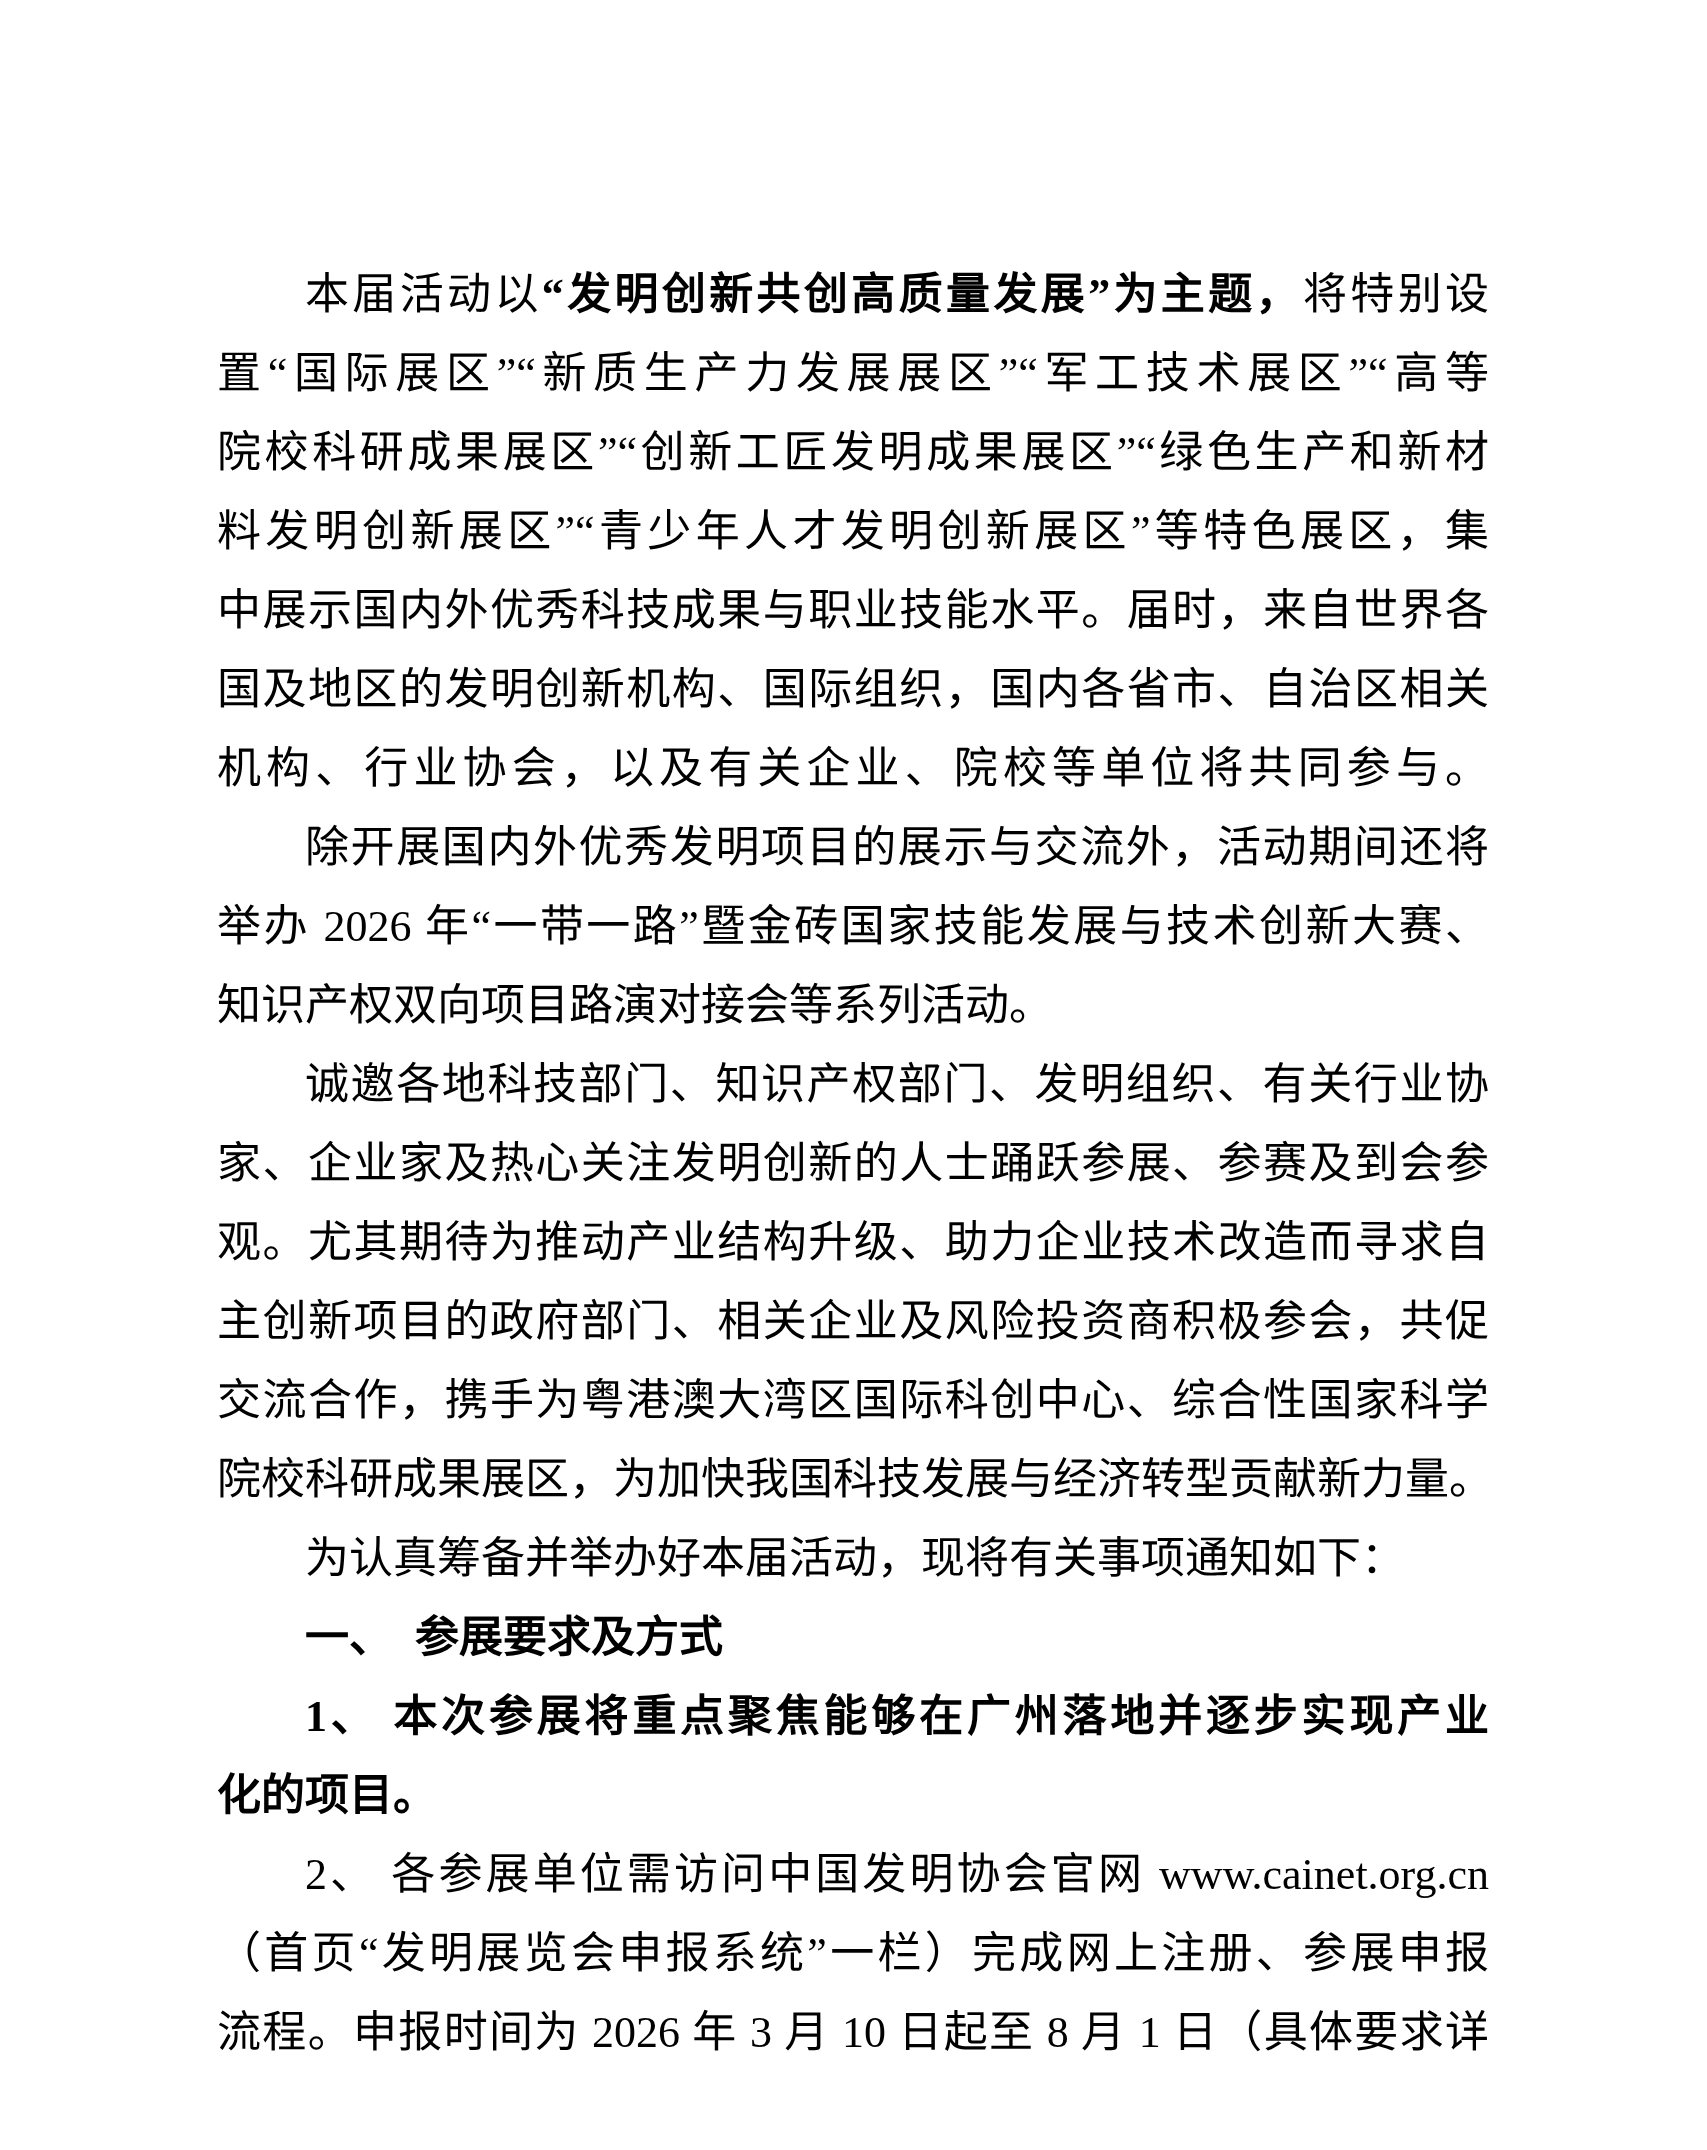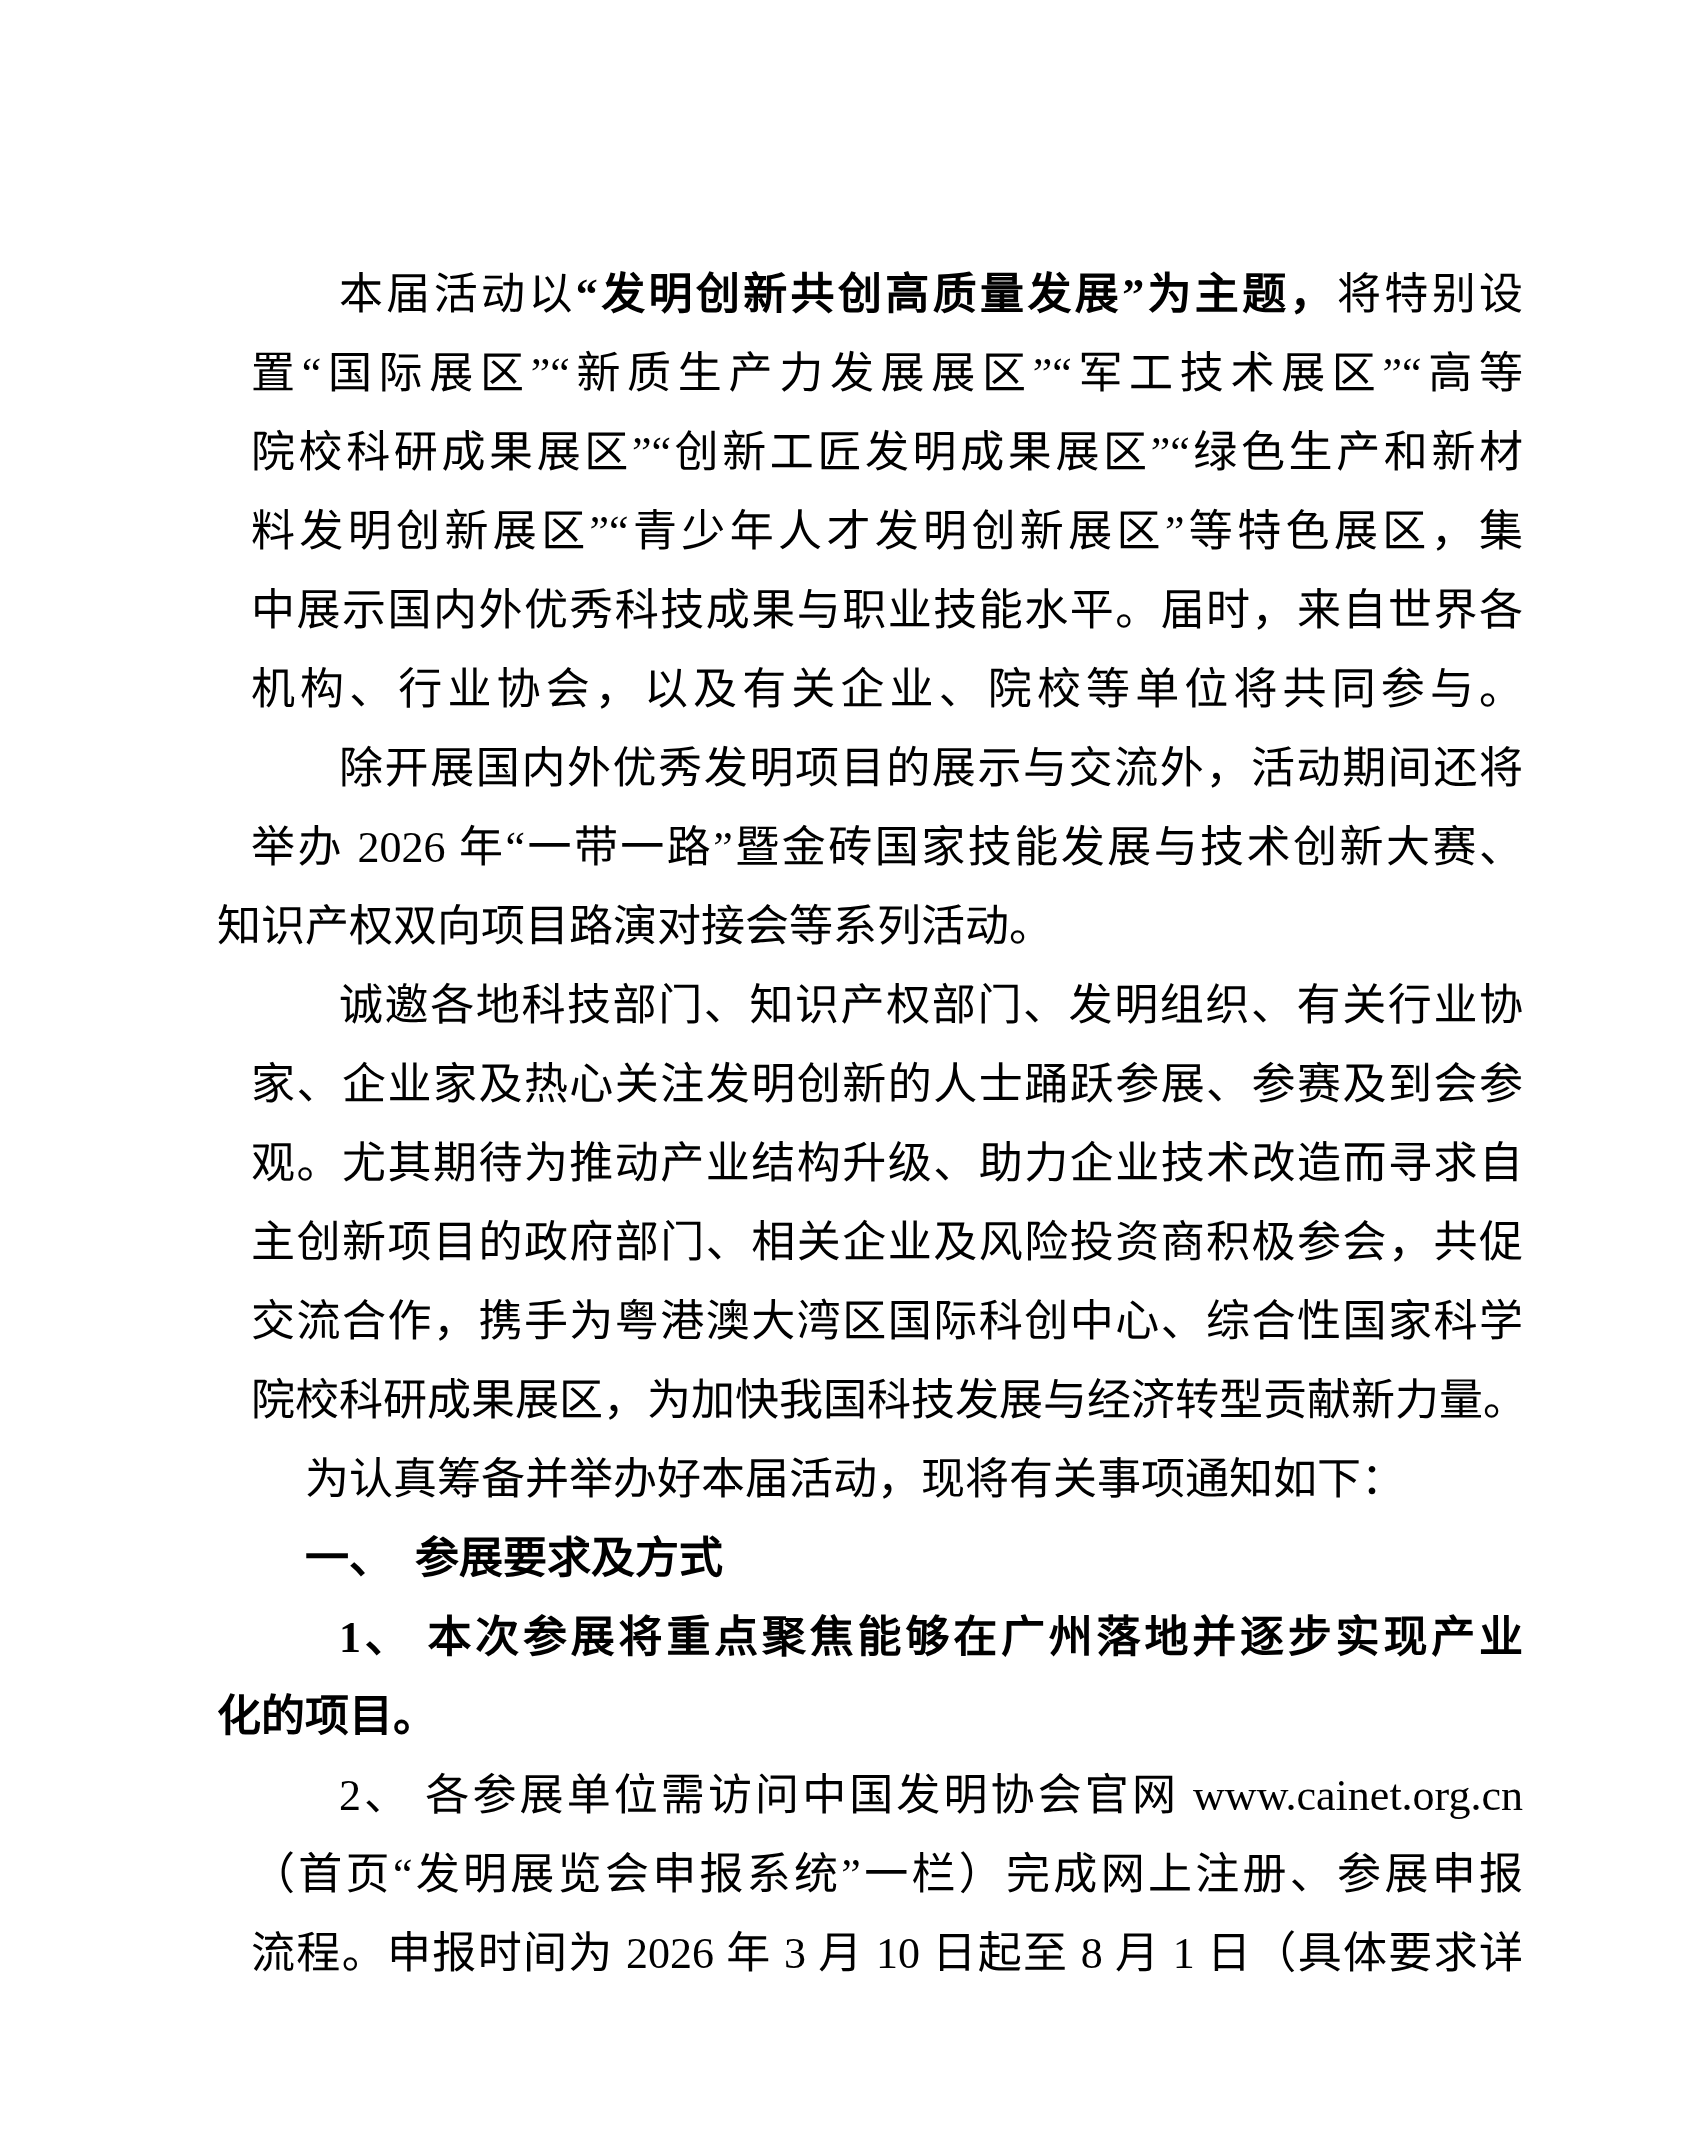--- a/index.html
+++ b/index.html
@@ -26,41 +26,41 @@
     letter-spacing: 0;
   }
   .line {
     width: 100%;
     white-space: nowrap;
   }
   .line.fill {
     text-align: justify;
     text-align-last: justify;
     text-justify: inter-ideograph;
-    margin-left: 34px;
   }
   .line.indent {
     text-indent: 88px;
   }
   .line.hei {
     font-family: Liberation Serif, serif;
   }
   .seg { font-weight: 400; }
   .seg.b { font-weight: 700; }
 </style>
 </head>
 <body>
 
 <div class="page">
   <div class="text-block">
       <div class="line indent fill"><span class="seg">本届活动以</span><span class="seg b">“发明创新共创高质量发展”为主题，</span><span class="seg">将特别设</span></div>
       <div class="line fill"><span class="seg">置“国际展区”“新质生产力发展展区”“军工技术展区”“高等</span></div>
       <div class="line fill"><span class="seg">院校科研成果展区”“创新工匠发明成果展区”“绿色生产和新材</span></div>
       <div class="line fill"><span class="seg">料发明创新展区”“青少年人才发明创新展区”等特色展区，集</span></div>
       <div class="line fill"><span class="seg">中展示国内外优秀科技成果与职业技能水平。届时，来自世界各</span></div>
+      <div class="line fill"><span class="seg">国及地区的发明创新机构、国际组织，国内各省市、自治区相关</span></div>
       <div class="line fill"><span class="seg">机构、行业协会，以及有关企业、院校等单位将共同参与。</span></div>
       <div class="line indent fill"><span class="seg">除开展国内外优秀发明项目的展示与交流外，活动期间还将</span></div>
       <div class="line fill"><span class="seg">举办 2026 年“一带一路”暨金砖国家技能发展与技术创新大赛、</span></div>
       <div class="line"><span class="seg">知识产权双向项目路演对接会等系列活动。</span></div>
       <div class="line indent fill"><span class="seg">诚邀各地科技部门、知识产权部门、发明组织、有关行业协</span></div>
       <div class="line fill"><span class="seg">家、企业家及热心关注发明创新的人士踊跃参展、参赛及到会参</span></div>
       <div class="line fill"><span class="seg">观。尤其期待为推动产业结构升级、助力企业技术改造而寻求自</span></div>
       <div class="line fill"><span class="seg">主创新项目的政府部门、相关企业及风险投资商积极参会，共促</span></div>
       <div class="line fill"><span class="seg">交流合作，携手为粤港澳大湾区国际科创中心、综合性国家科学</span></div>
       <div class="line fill"><span class="seg">院校科研成果展区，为加快我国科技发展与经济转型贡献新力量。</span></div>

